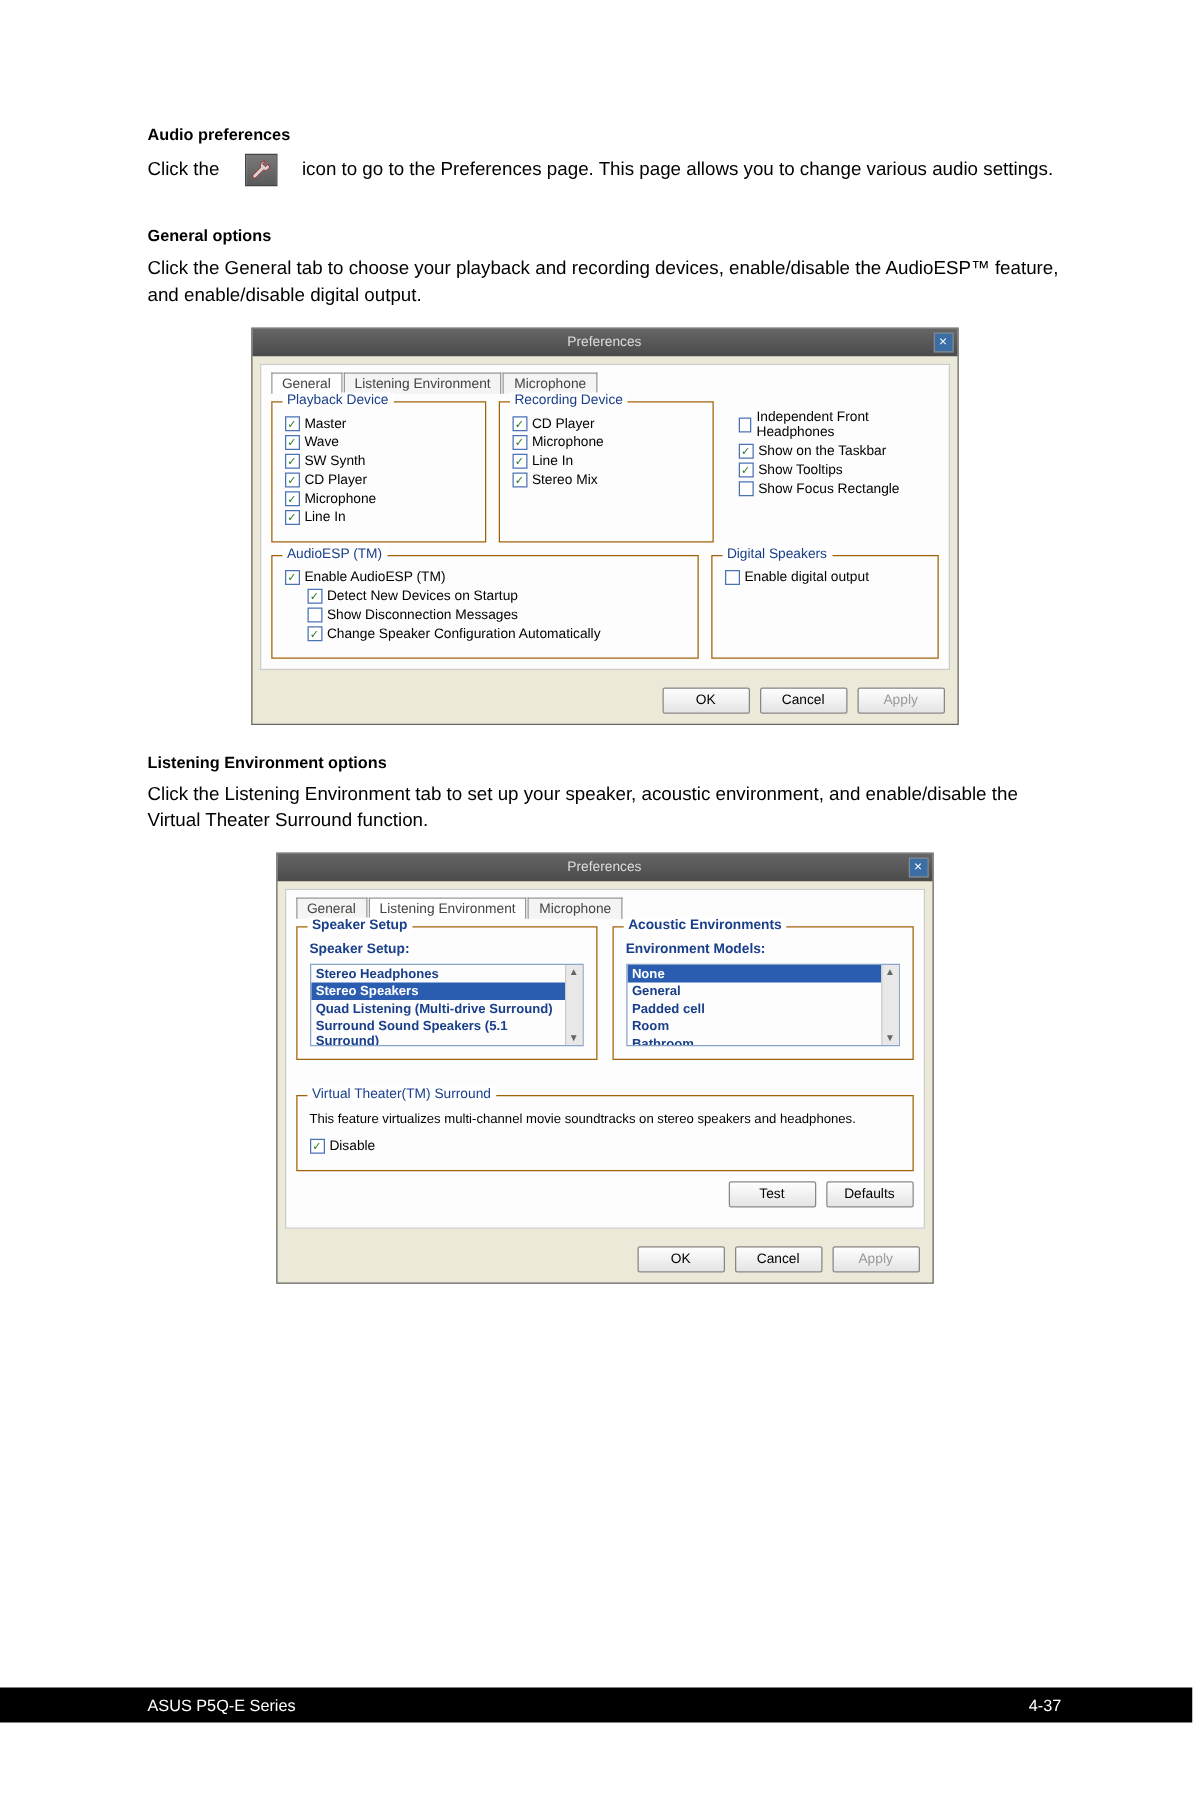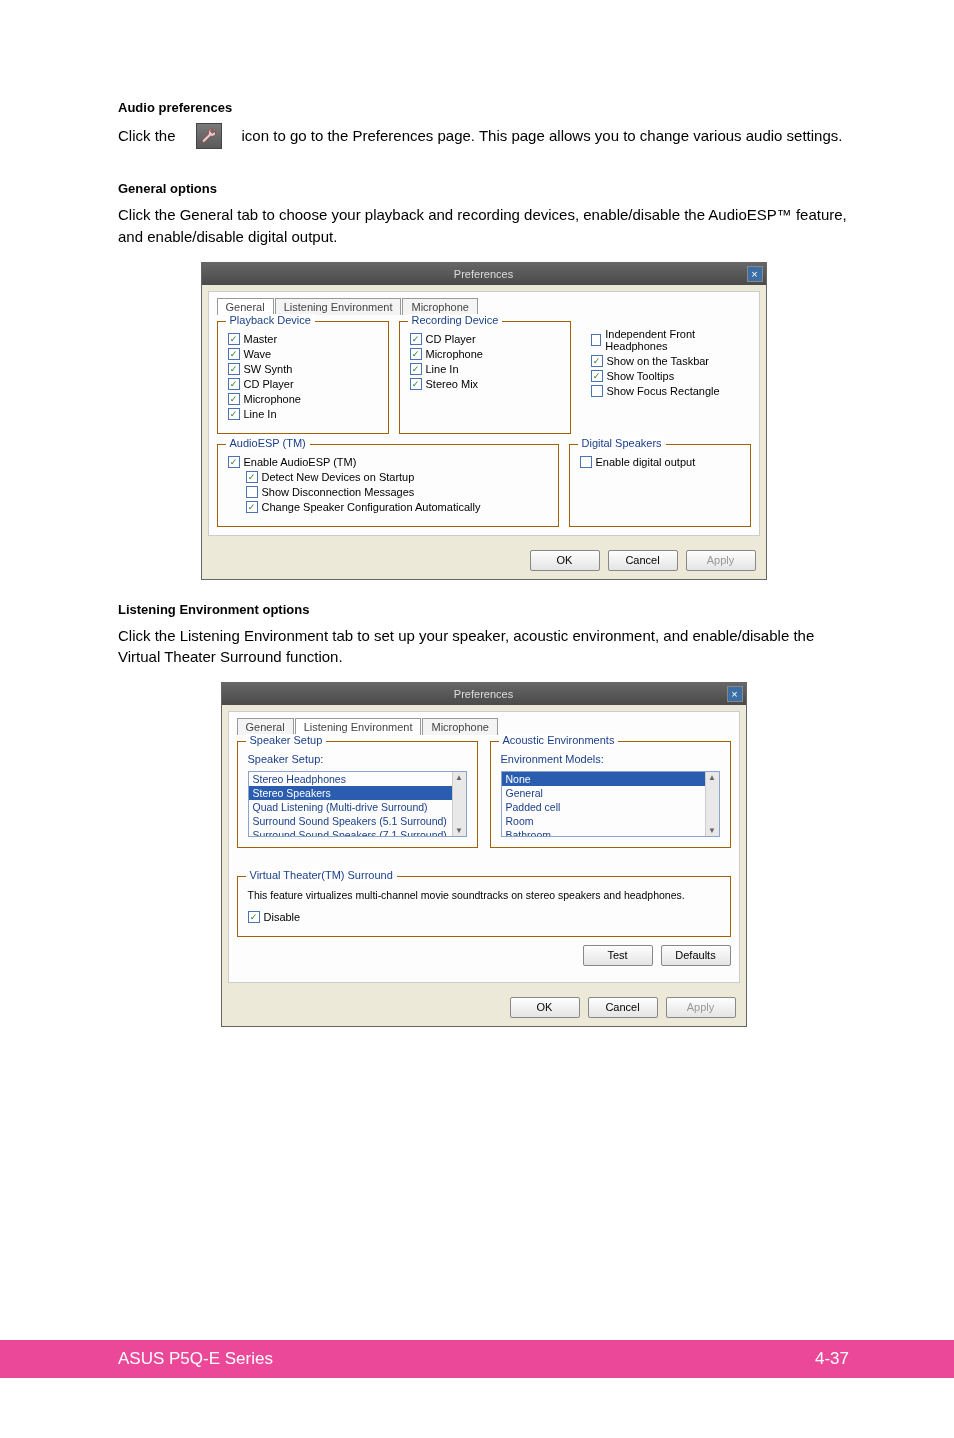--- a/index.html
+++ b/index.html
@@ -156,21 +156,21 @@
     line-height: 19px;
     color: #000;
   }
   .btn.disabled { color: #999; }
 
   
   .columns2 {
     display: flex;
     gap: 12px;
   }
-  .columns2 .group { flex: 1; }
+  .columns2 .group { flex: 1; font-weight: bold; }
   .listbox {
     border: 1px solid #8aa5cc;
     font-size: 10.5px;
     margin-top: 6px;
     color: #1a3f8a;
   }
   .listbox-items {
     max-height: 64px;
     overflow: hidden;
     display: flex;
@@ -203,24 +203,24 @@
     line-height: 1.3;
   }
 
   .footer {
     position: absolute;
     bottom: 60px;
     left: 0; right: 0;
     display: flex;
     justify-content: space-between;
     padding: 0 105px 0 118px;
-    font-size: 17px;
+    font-size: 13px;
     color: #fff;
-    background: #ec4899;
-    height: 38px;
+    background: #000000;
+    height: 28px;
     align-items: center;
   }
 </style>
 </head>
 <body>
 
 <div class="page">
 
   <h3>Audio preferences</h3>
   <div class="body-text intro-line">

